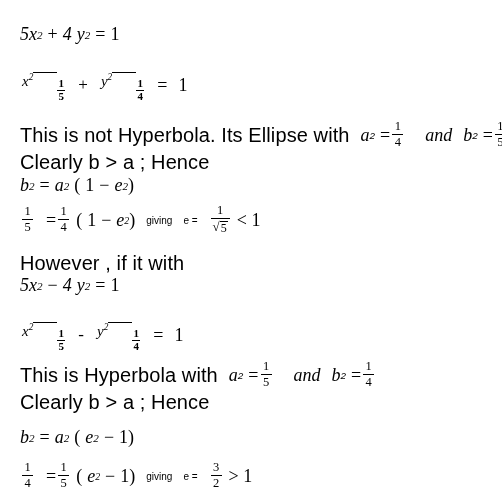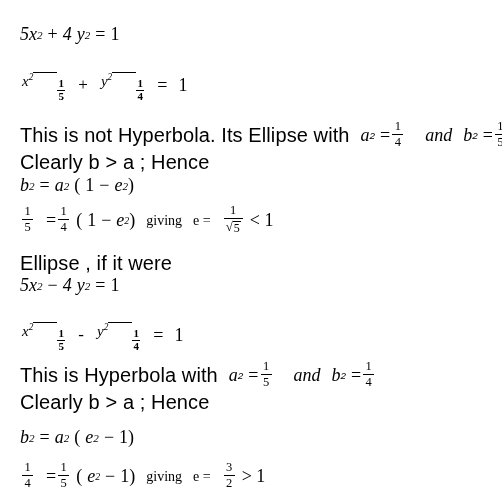--- a/index.html
+++ b/index.html
@@ -36,23 +36,23 @@
     font-family: "Liberation Serif", "DejaVu Serif", serif;
     font-style: italic;
     font-size: 18px;
   }
   .math-up {
     font-family: "Liberation Serif", "DejaVu Serif", serif;
     font-style: normal;
     font-size: 18px;
   }
   .sans-math {
-    font-family: Liberation Serif, serif;
+    font-family: Liberation Sans, sans-serif;
     font-style: normal;
-    font-size: 14px;
+    font-size: 10px;
   }
 
   .sup {
     font-size: .62em;
     vertical-align: super;
     font-style: italic;
   }
 
   .sp   { display: inline-block; width: 5px; }
   .sp-l { display: inline-block; width: 11px; }
@@ -284,21 +284,21 @@
       <span class="sqrt">
           <span class="rad">√</span>
           <span class="rad-body">5</span>
         </span>
     </span>
   </span>
   <span class="sp"></span>
   <span class="math-up">&lt; 1</span>
 </div>
 
-<div class="line prose" style="top:252px;">Ellipse , if it were</div>
+<div class="line prose" style="top:252px;">However , if it with</div>
 
 <div class="line math" style="top:275px;">
   <span>5</span>
     <span class="math">x</span>
     <span class="sup">2</span>
   <span class="sp"></span>
   <span class="math-up">−</span>
   <span class="sp"></span>
   <span>4</span>
     <span class="sp"></span>

